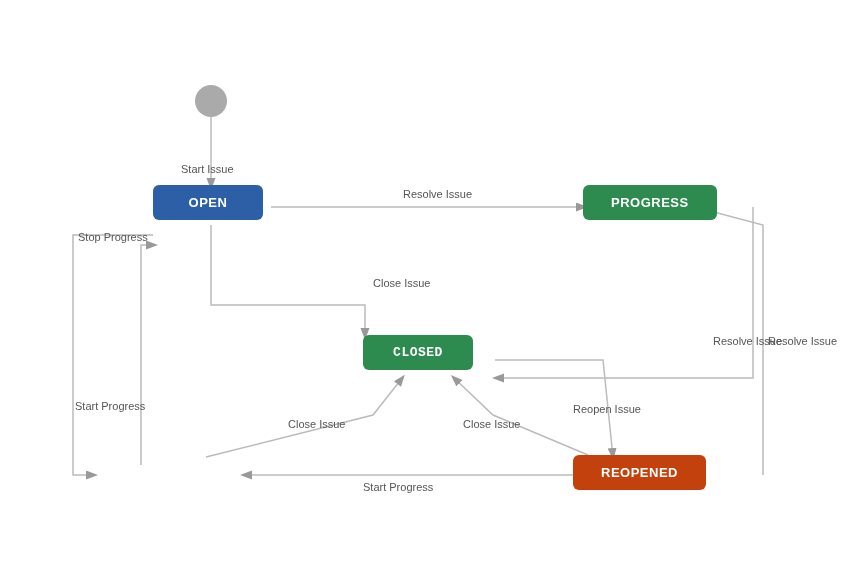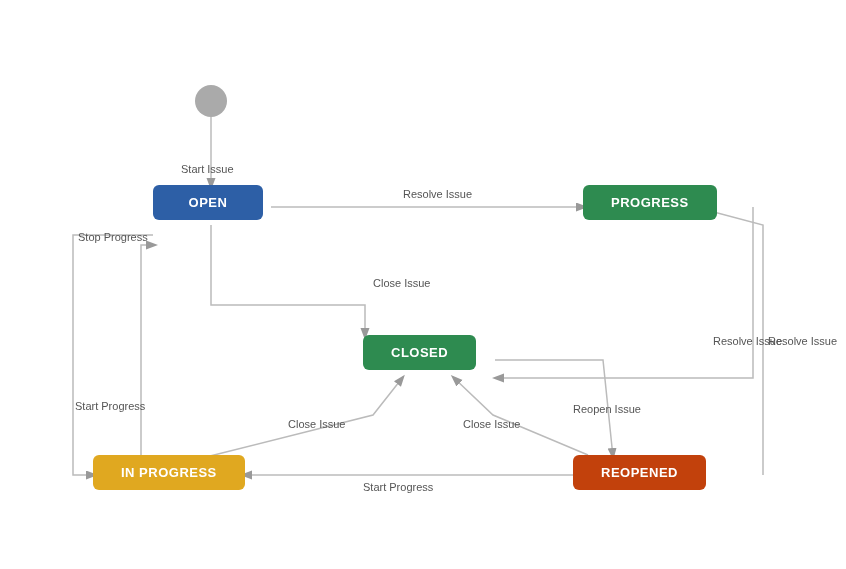--- a/index.html
+++ b/index.html
@@ -26,21 +26,21 @@
       justify-content: center;
       font-weight: 700;
       font-size: 13px;
       letter-spacing: 0.5px;
       color: #fff;
       padding: 10px 28px;
       min-width: 110px;
     }
     .state-open { background: #2d5fa6; left: 120px; top: 160px; }
     .state-resolved { background: #2e8b50; left: 550px; top: 160px; }
-    .state-closed { background: #2e8b50; left: 330px; top: 310px; }
+    .state-closed { background: #2e8b50; left: 330px; top: 310px; font-family: Liberation Mono, monospace; }
     .state-inprogress { background: #e0a820; left: 60px; top: 430px; }
     .state-reopened { background: #c2410c; left: 540px; top: 430px; }
 
     .start-circle {
       position: absolute;
       width: 32px;
       height: 32px;
       border-radius: 50%;
       background: #aaa;
       left: 162px;
@@ -103,23 +103,20 @@
 
   <div class="state-box state-open">
     <span>OPEN</span>
   </div>
   <div class="state-box state-resolved">
     <span>PROGRESS</span>
   </div>
   <div class="state-box state-closed">
     <span>CLOSED</span>
   </div>
-  <div class="state-box state-inprogress">
-    <span>IN PROGRESS</span>
-  </div>
   <div class="state-box state-reopened">
     <span>REOPENED</span>
   </div>
 
   <div class="label" style="left:148px; top:138px;">
     <span>Start Issue</span>
   </div>
   <div class="label" style="left:370px; top:163px;">
     <span>Resolve Issue</span>
   </div>

